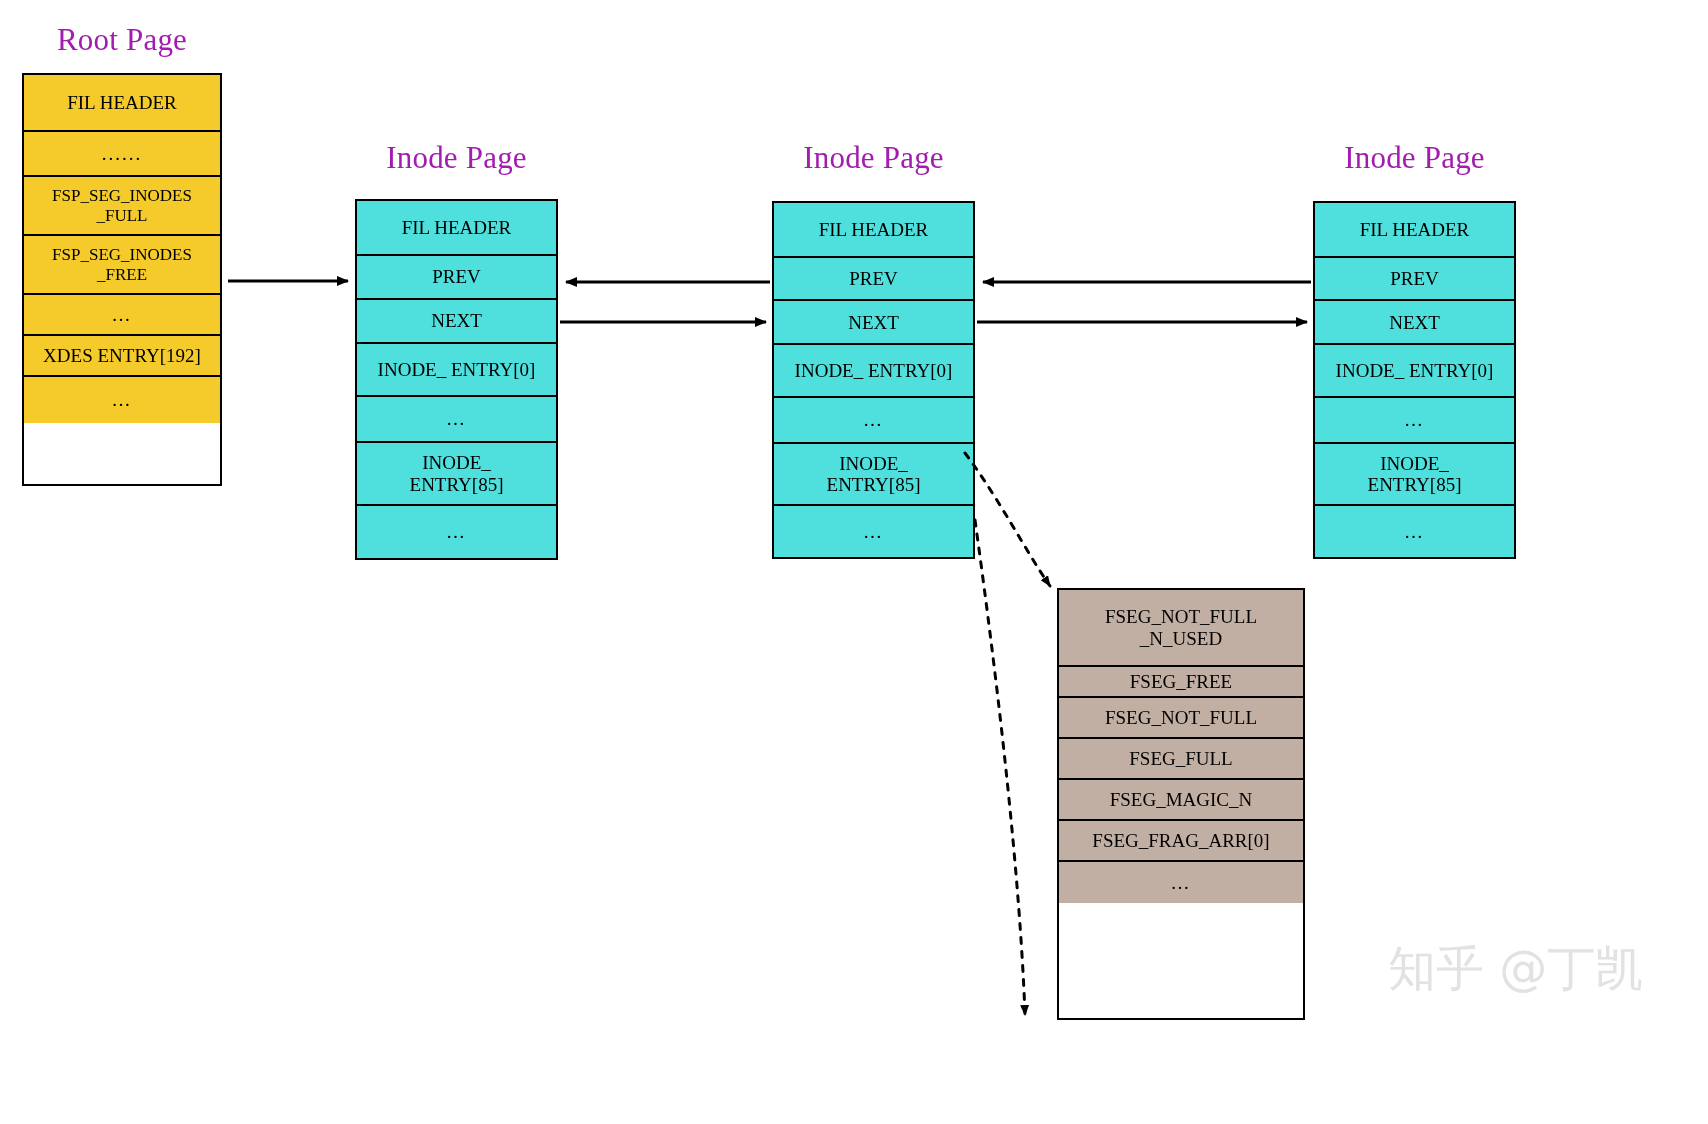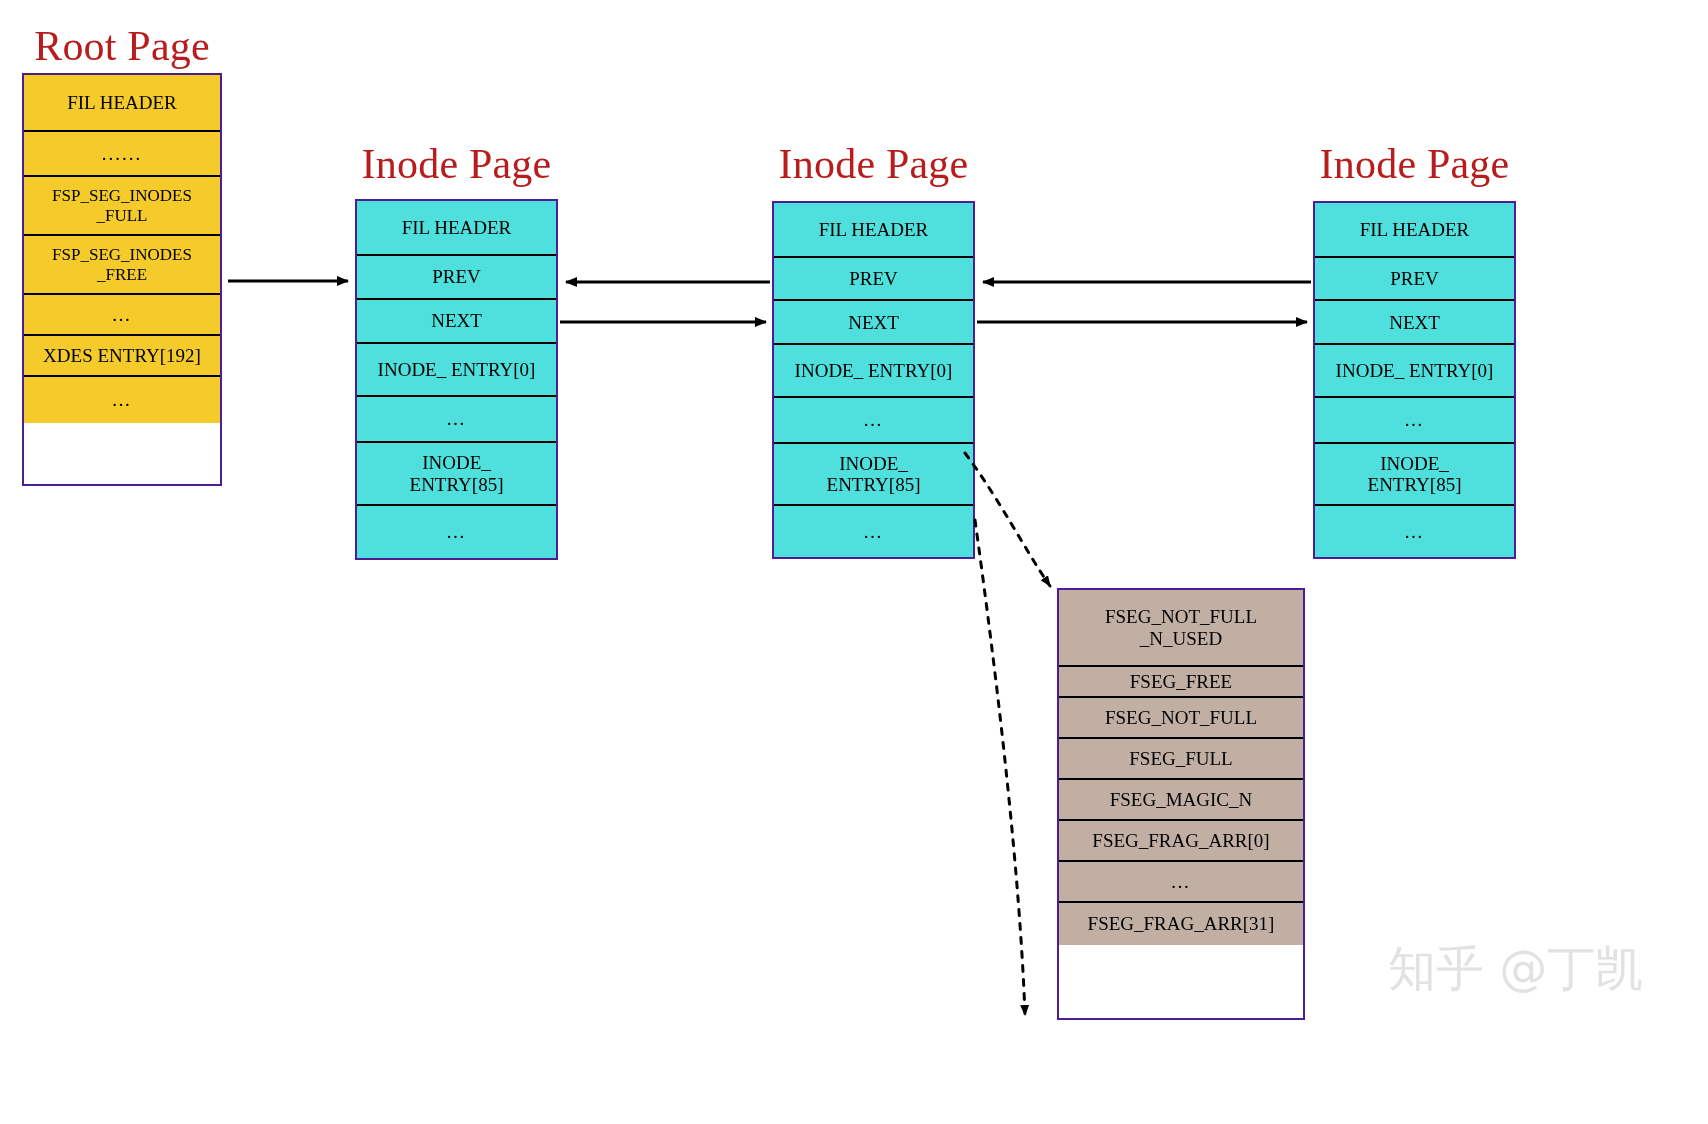--- a/index.html
+++ b/index.html
@@ -10,29 +10,29 @@
   #canvas {
     position: relative;
     width: 1708px;
     height: 1124px;
     background: #ffffff;
     font-family: "Liberation Serif", "DejaVu Serif", serif;
     overflow: hidden;
   }
   .page-title {
     position: absolute;
-    font-size: 42px;
-    color: #b91c1c;
+    font-size: 31px;
+    color: #a21caf;
     text-align: center;
     white-space: nowrap;
     letter-spacing: 0.2px;
   }
   .page-box {
     position: absolute;
-    border: 2px solid #4c1d95;
+    border: 2px solid #000000;
     box-sizing: border-box;
     display: flex;
     flex-direction: column;
   }
   .cell {
     box-sizing: border-box;
     border-bottom: 2px solid #000000;
     display: flex;
     align-items: center;
     justify-content: center;
@@ -124,21 +124,20 @@
 
   <div class="page-box fseg" style="left:1057px; top:588px; width:248px; height:432px;">
     <div class="cell" style="height:77px;">FSEG_NOT_FULL
 _N_USED</div>
     <div class="cell" style="height:31px;">FSEG_FREE</div>
     <div class="cell" style="height:41px;">FSEG_NOT_FULL</div>
     <div class="cell" style="height:41px;">FSEG_FULL</div>
     <div class="cell" style="height:41px;">FSEG_MAGIC_N</div>
     <div class="cell" style="height:41px;">FSEG_FRAG_ARR[0]</div>
     <div class="cell ellipsis" style="height:41px;">…</div>
-    <div class="cell" style="height:42px;">FSEG_FRAG_ARR[31]</div>
   </div>
 
   <svg class="arrows" viewBox="0 0 1708 1124">
     <defs>
       <marker id="arrR" markerWidth="12" markerHeight="10" refX="11" refY="5" orient="auto" markerUnits="userSpaceOnUse">
         <path d="M0,0 L12,5 L0,10 z" fill="#000000"></path>
       </marker>
       <marker id="arrL" markerWidth="12" markerHeight="10" refX="11" refY="5" orient="auto" markerUnits="userSpaceOnUse">
         <path d="M0,0 L12,5 L0,10 z" fill="#000000"></path>
       </marker>

